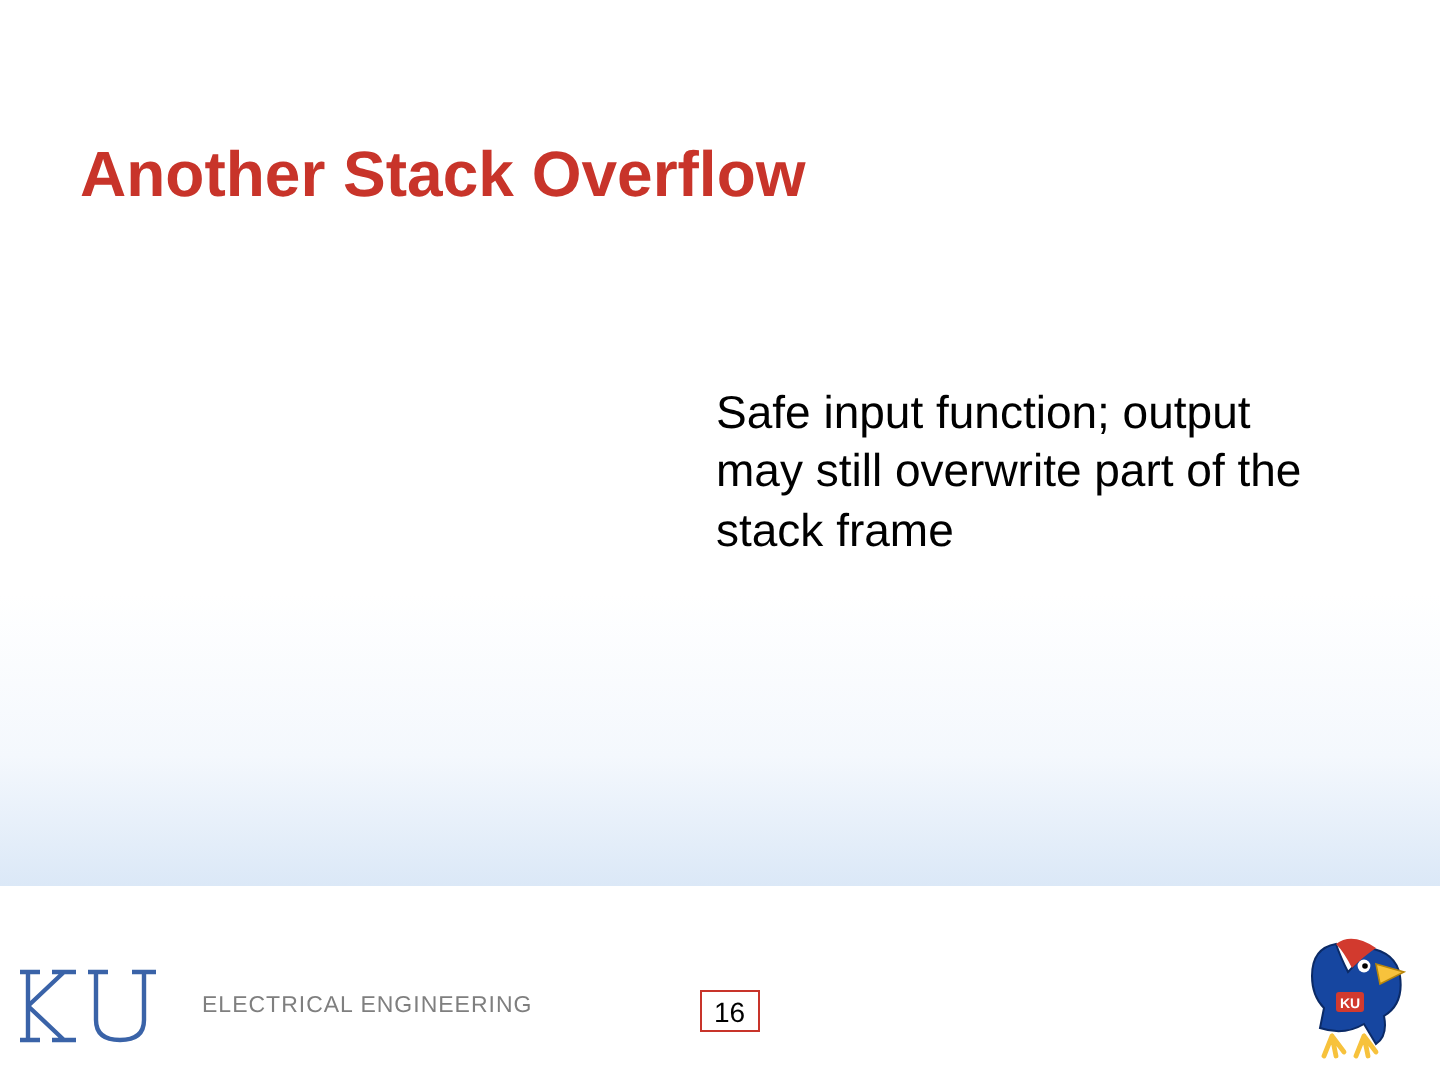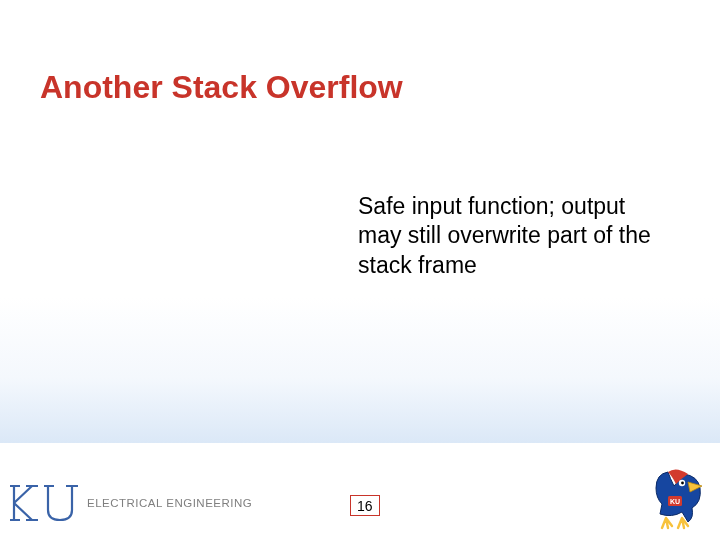--- a/index.html
+++ b/index.html
@@ -56,21 +56,21 @@
     line-height: 18px;
     text-align: center;
   }
   
   .logo-left {
     position: absolute;
     left: 8px;
     bottom: 12px;
     display: flex;
     align-items: center;
-    gap: 1px;
+    gap: 15px;
   }
   .ku-mono {
     width: 78px;
     height: 50px;
     position: relative;
   }
   .dept-text {
     font-family: "Trebuchet MS", Verdana, sans-serif;
     color: #7f7f7f;
     font-size: 11.5px;

